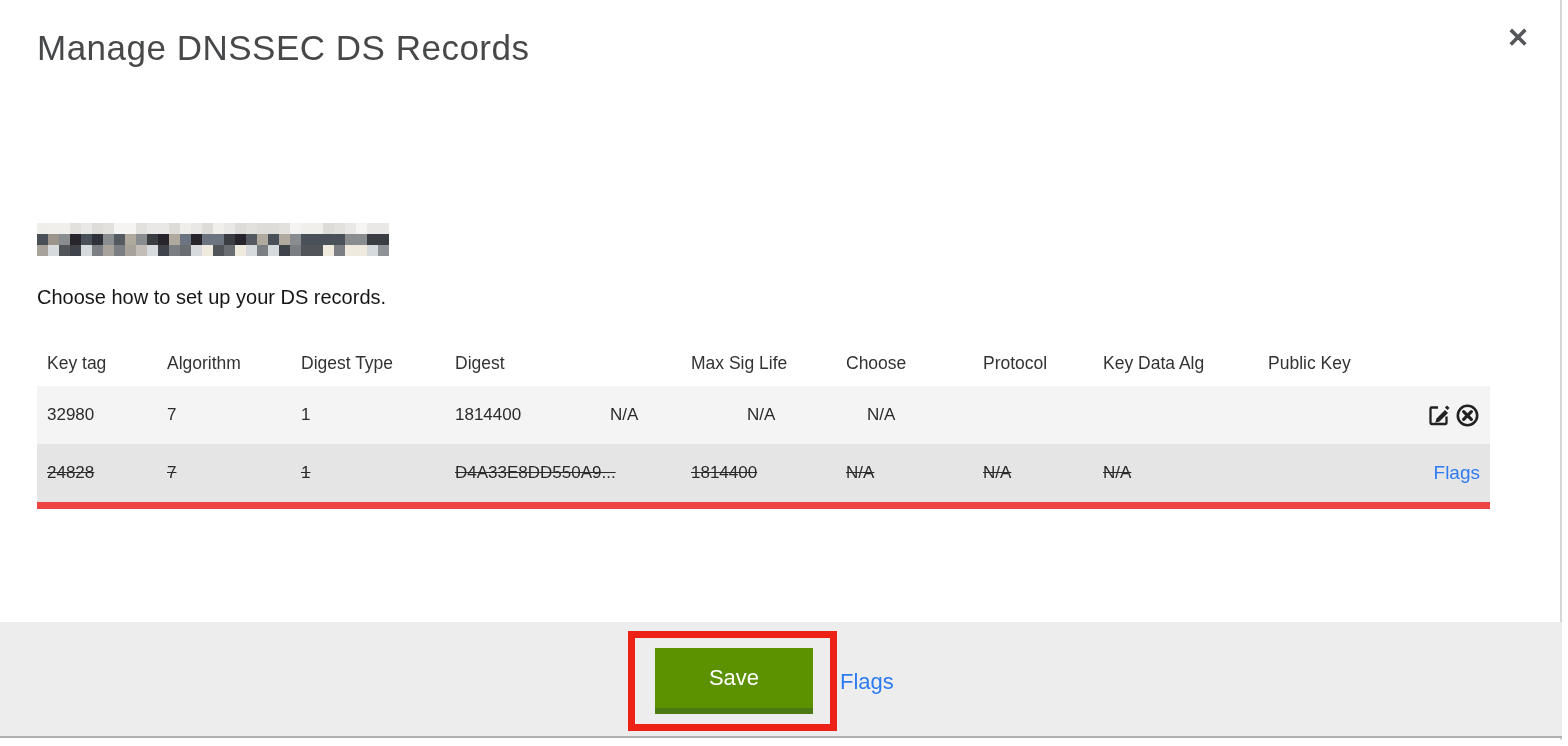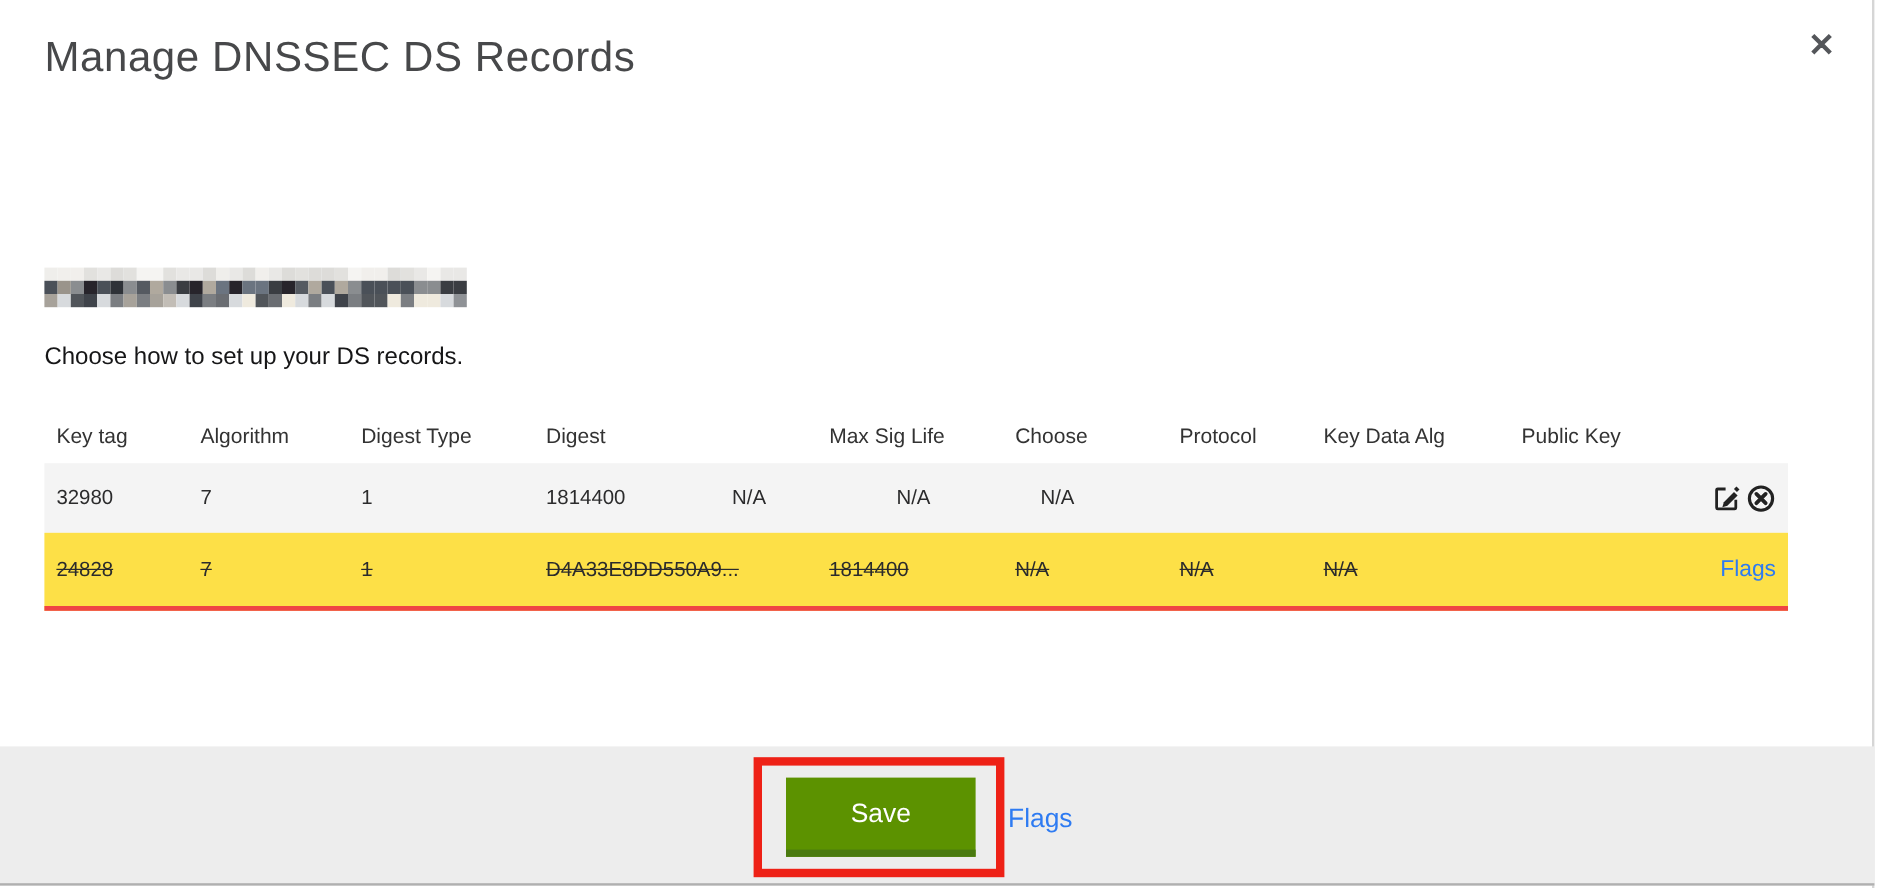--- a/index.html
+++ b/index.html
@@ -26,21 +26,21 @@
   .redacted{position:absolute;left:37px;top:223px;width:352px;height:33px;
     display:grid;grid-template-columns:repeat(32,11px);grid-auto-rows:11px;}
   .redacted span{display:block;width:11px;height:11px;}
 
   .instruction{position:absolute;left:37px;top:286px;font-size:20px;color:#161617;}
 
   .ds-table{position:absolute;left:37px;top:340px;width:1453px;font-size:17px;color:#2b2b2c;}
   .trow{display:flex;align-items:center;padding:0 10px;}
   .thead{height:46px;color:#333;font-size:17.5px;}
   .row-active{height:58px;background:var(--row-bg);}
-  .row-deleted{height:65px;background:#fde047;border-bottom:4px solid #ef4444;align-items:center;}
+  .row-deleted{height:65px;background:#e5e5e5;border-bottom:7px solid #ef4444;align-items:center;}
   .row-deleted .cellval{text-decoration:line-through;}
   .c1{width:120px;} .c2{width:134px;} .c3{width:154px;} .c4{width:236px;}
   .c5{width:155px;} .c6{width:91px;}  .c7{width:120px;margin-left:46px;} .c8{width:165px;} .c9{width:140px;}
   .cactions{flex:1;display:flex;justify-content:flex-end;align-items:center;gap:2px;}
   .icon-btn{background:transparent;border:none;padding:0;cursor:pointer;width:26px;height:26px;
     display:flex;align-items:center;justify-content:center;}
   .undo-link{color:var(--link-blue);font-size:19px;text-decoration:none;cursor:pointer;}
 
   .add-btn{position:absolute;left:36px;top:512px;width:212px;height:41px;background:#fff;
     border:2px solid var(--accent-green);color:var(--accent-green);font-size:18px;

